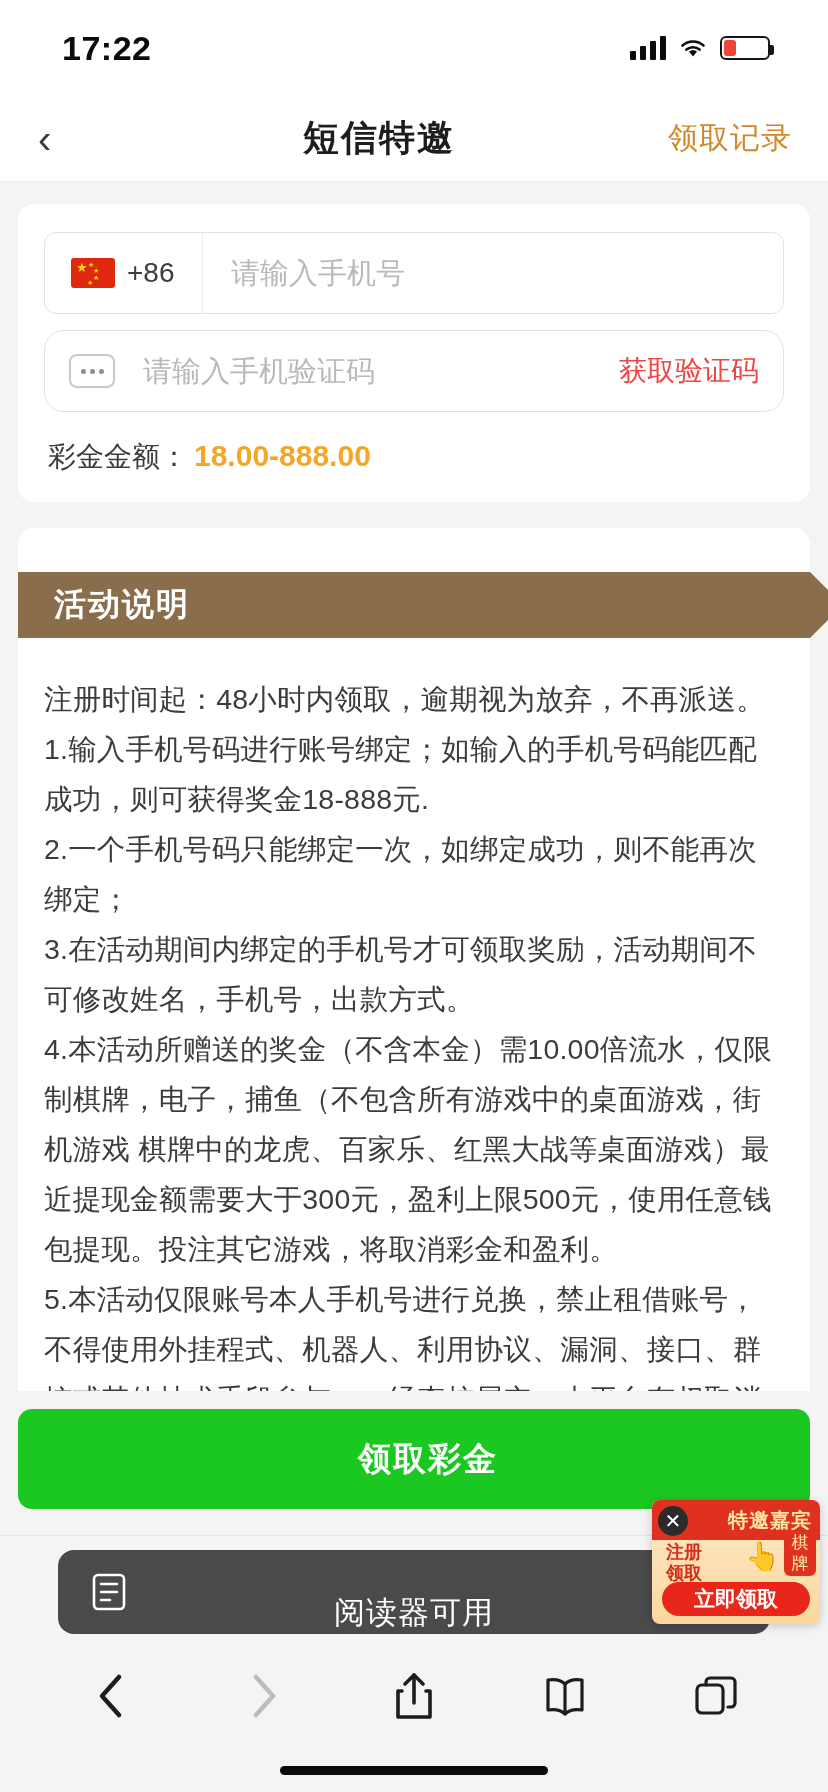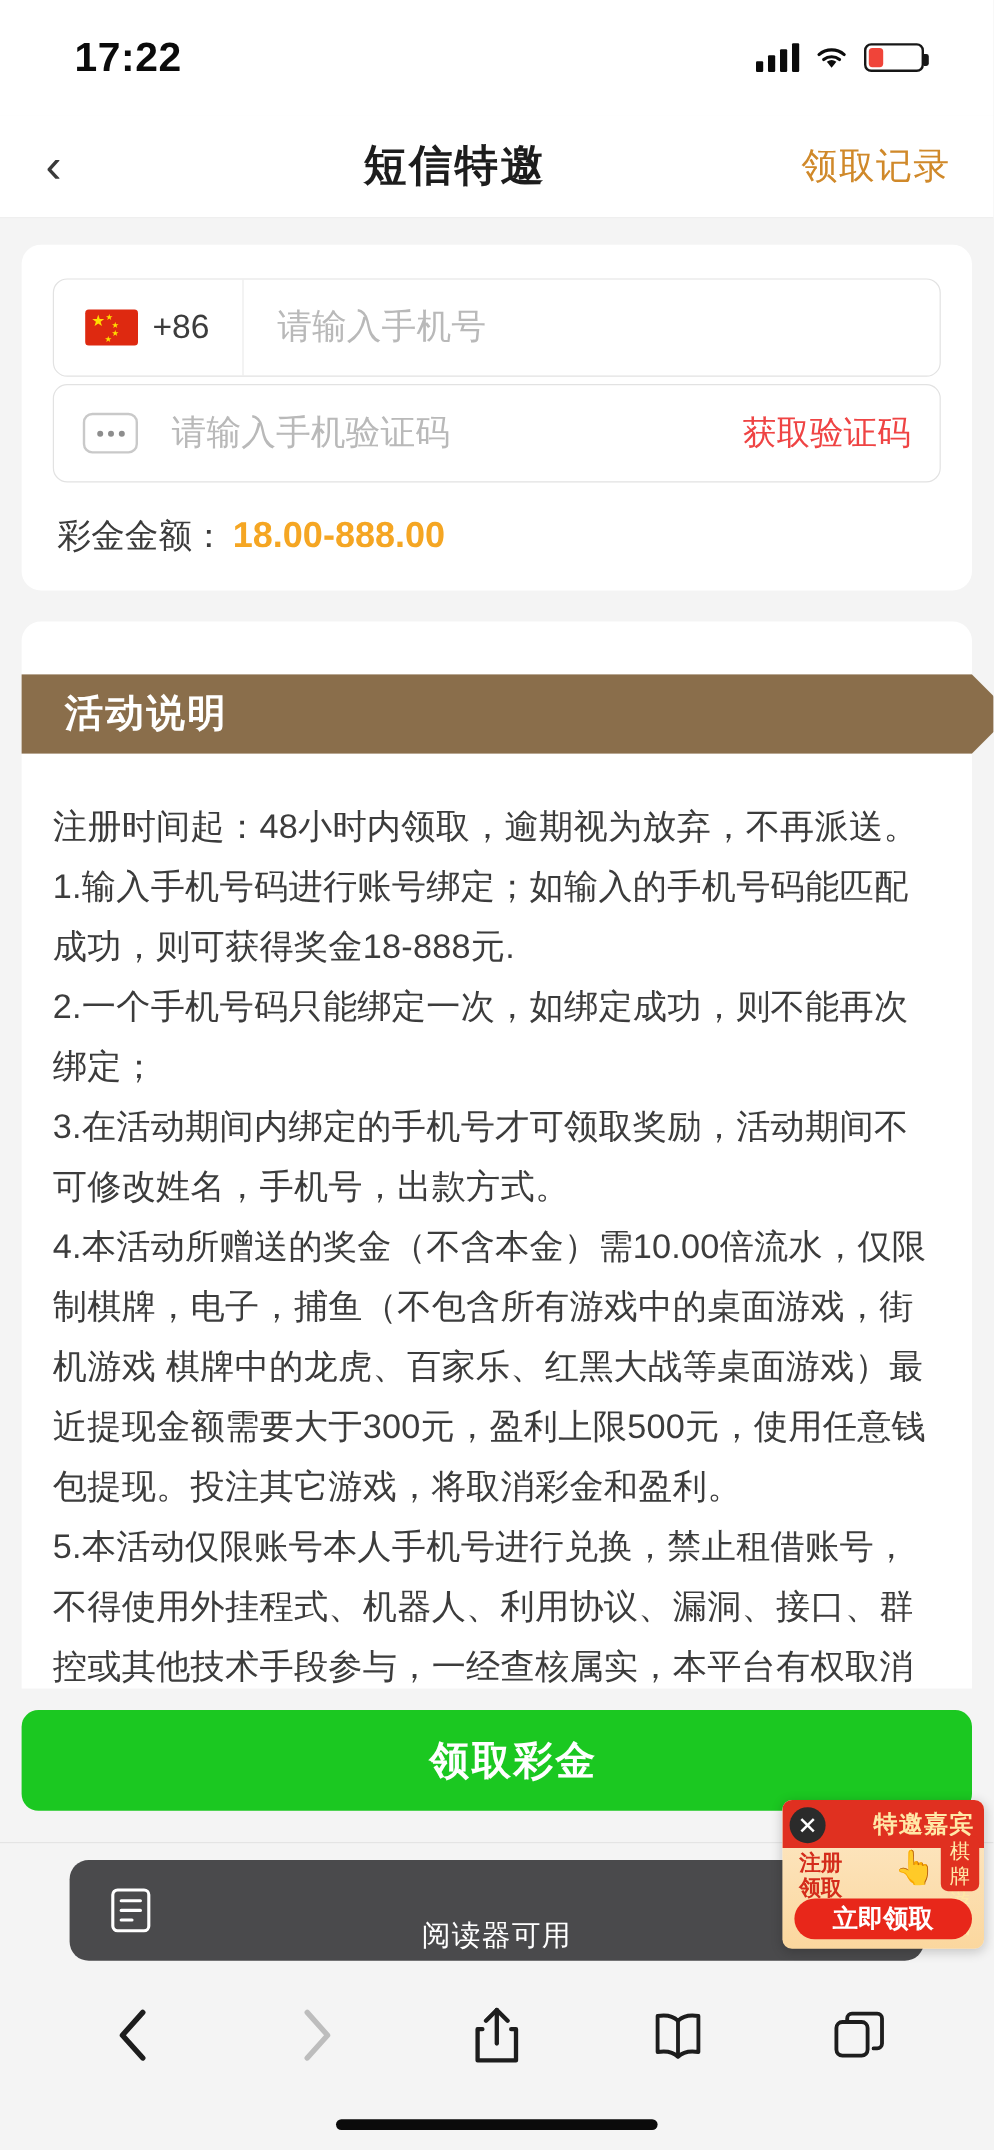--- a/index.html
+++ b/index.html
@@ -47,21 +47,21 @@
   .content { flex: 1 1 auto; overflow: hidden; background: #f4f4f4; }
 
   .card {
     background: #ffffff; margin: 22px 18px 0 18px; border-radius: 16px;
     padding: 28px 26px 26px 26px;
   }
   .field {
     height: 82px; border: 1px solid #e2e2e2; border-radius: 12px;
     display: flex; align-items: center; background: #fff;
   }
-  .field + .field { margin-top: 6px; }
+  .field + .field { margin-top: 16px; border-radius: 20px; }
   .cc {
     width: 158px; height: 100%; display: flex; align-items: center; gap: 12px;
     padding-left: 26px; border-right: 1px solid #ececec;
   }
   .flag { width: 44px; height: 30px; background: #de2910; border-radius: 3px; position: relative; overflow: hidden; }
   .flag .s1 { position: absolute; left: 5px; top: 5px; color: #ffde00; font-size: 13px; line-height: 10px; }
   .flag .s2 { position: absolute; left: 17px; top: 3px; color: #ffde00; font-size: 7px; }
   .flag .s3 { position: absolute; left: 22px; top: 9px; color: #ffde00; font-size: 7px; }
   .flag .s4 { position: absolute; left: 22px; top: 16px; color: #ffde00; font-size: 7px; }
   .flag .s5 { position: absolute; left: 16px; top: 21px; color: #ffde00; font-size: 7px; }
@@ -118,36 +118,36 @@
   }
   .ad-mid { height: 46px; position: relative; }
   .ad-mid .t1 { position: absolute; left: 14px; top: 2px; font-size: 18px; color: #d42c1b; font-weight: 700; line-height: 21px; width: 40px; }
   .ad-mid .hand { position: absolute; right: 40px; top: 0px; font-size: 28px; }
   .ad-mid .badge { position: absolute; right: 4px; top: -10px; width: 32px; height: 46px; background: #e03020; border-radius: 6px; color: #ffe9a8; font-size: 17px; line-height: 21px; text-align: center; padding-top: 2px; }
   .ad-btn { position: absolute; left: 10px; right: 10px; bottom: 8px; height: 34px; background: #e8271a; border-radius: 17px; color: #fff; font-size: 21px; display: flex; align-items: center; justify-content: center; font-weight: 700; }
 
   
   .cta-wrap { flex: 0 0 auto; padding: 18px 18px 26px 18px; background: #f4f4f4; }
   .cta {
-    height: 84px; border-radius: 14px; background: #1bc821;
+    height: 100px; border-radius: 14px; background: #1bc821;
     display: flex; align-items: center; justify-content: center;
     color: #ffffff; font-size: 33px; font-weight: 700; letter-spacing: 2px;
     border: none; width: 100%;
     font-family: "Liberation Sans", sans-serif;
     padding-left: 28px;
   }
 
   
   .readerbar-wrap { flex: 0 0 auto; background: #f4f4f4; padding: 14px 58px 10px 58px; border-top: 1px solid #e4e4e4; }
   .readerbar {
     height: 84px; background: #4a4a4c; border-radius: 16px;
     display: flex; align-items: center; justify-content: space-between;
     padding: 0 30px; color: #fff;
   }
-  .readerbar .rb-txt { font-size: 24px; letter-spacing: 1px; margin-top: 42px; }
+  .readerbar .rb-txt { font-size: 31px; letter-spacing: 1px; margin-top: 42px; }
   .rb-ic { width: 42px; height: 42px; display: flex; align-items: center; justify-content: center; }
 
   
   .toolbar {
     flex: 0 0 auto; height: 104px; background: #f4f4f4;
     display: flex; align-items: center; justify-content: space-around;
     padding: 0 36px;
   }
   .tb-btn { width: 70px; height: 70px; display: flex; align-items: center; justify-content: center; color: #1d1d1d; }
   .tb-btn.dim { color: #bdbdbd; }

